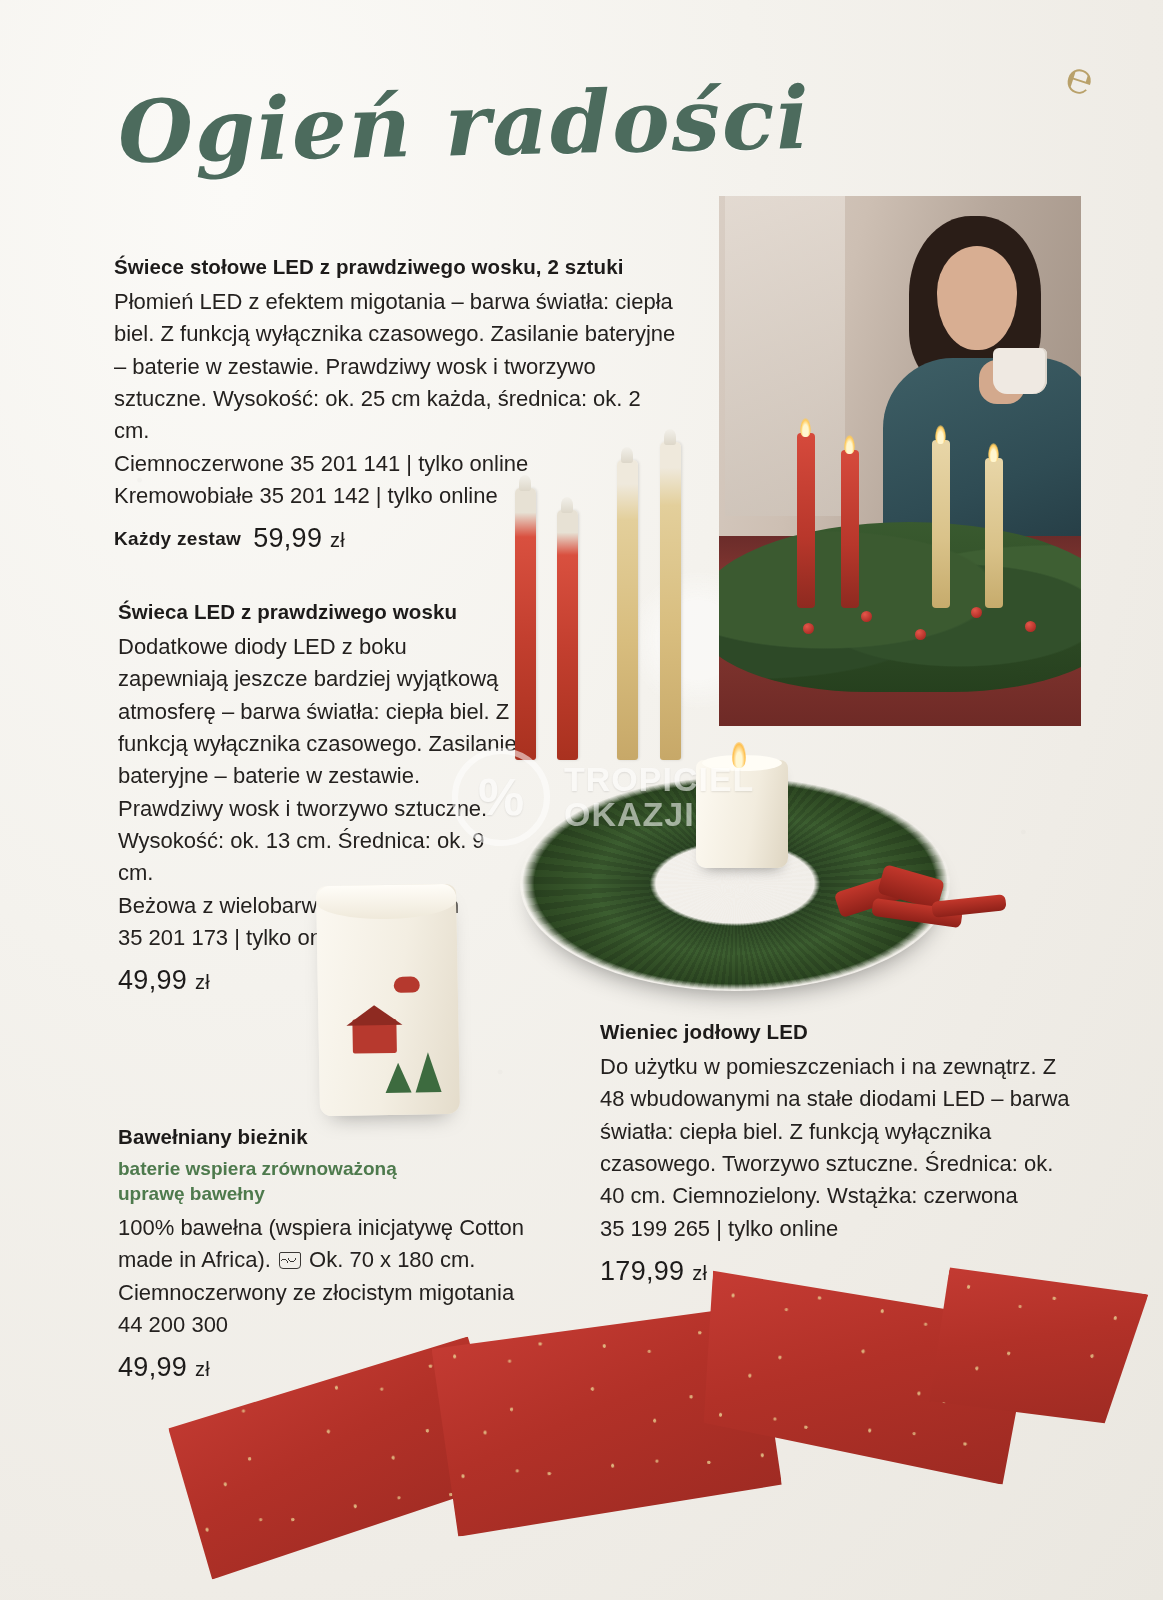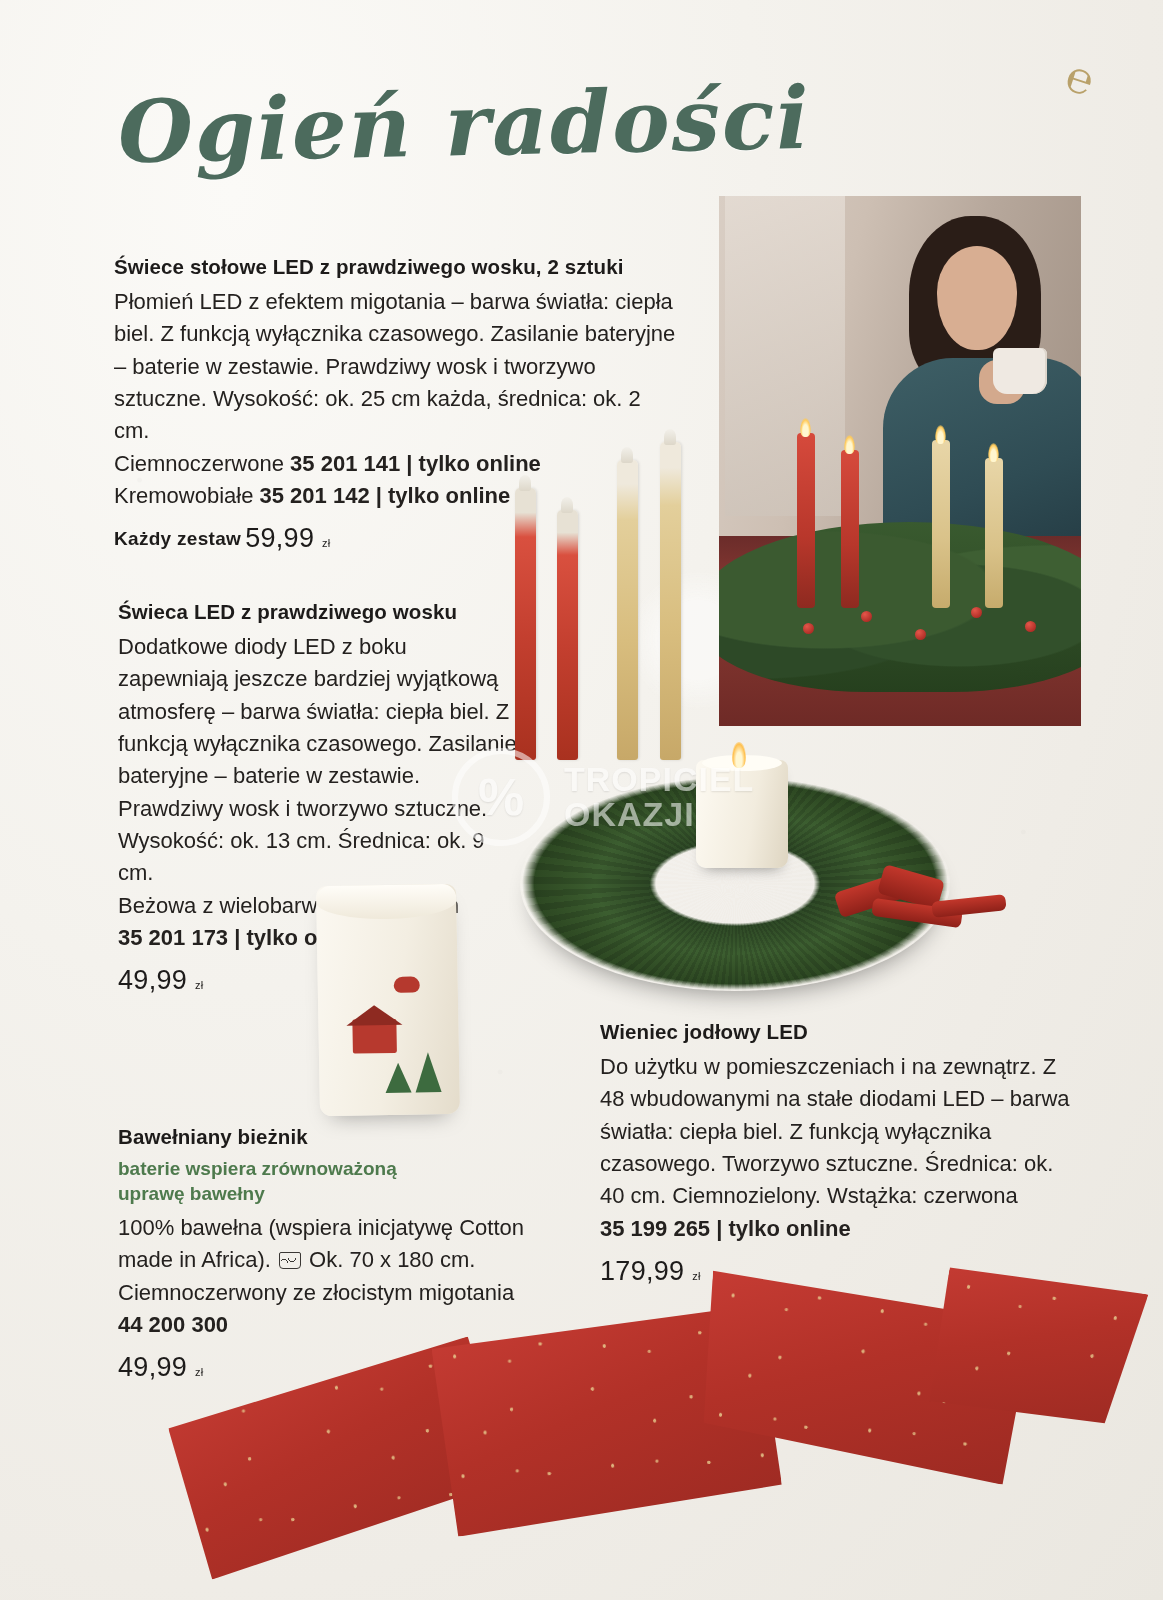--- a/index.html
+++ b/index.html
@@ -74,34 +74,34 @@
     font-weight: 700;
     font-size: 19px;
     line-height: 1.32;
     color: #4e7a4d;
   }
   .b-body {
     font-size: 22px;
     line-height: 1.47;
     color: #24211f;
   }
-  .b-body .bold { font-weight: 700; }
+  .b-body .bold { font-weight: 400; }
   .price {
     margin-top: 11px;
     font-size: 27px;
     font-weight: 400;
     letter-spacing: .3px;
     color: #1d1b1a;
   }
-  .price .cur { font-size: 11px; }
+  .price .cur { font-size: 20px; }
   .price .lead {
     font-size: 19px;
     font-weight: 700;
     vertical-align: 2px;
-    margin-right: 4px;
+    margin-right: 12px;
   }
   .wash-icon {
     display: inline-block;
     width: 20px; height: 15px;
     border: 1.6px solid #3a3734;
     border-radius: 2px 2px 4px 4px;
     position: relative;
     vertical-align: -2px;
     margin: 0 2px;
   }

